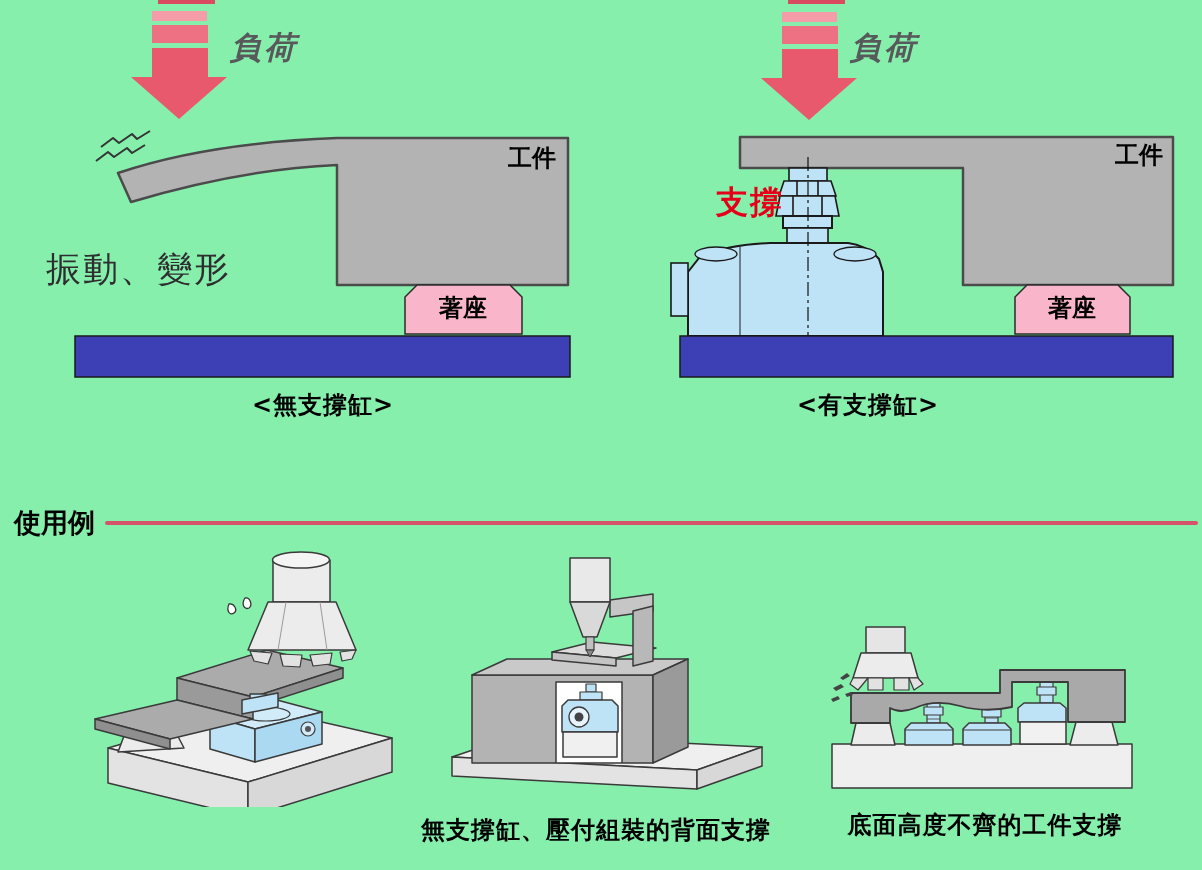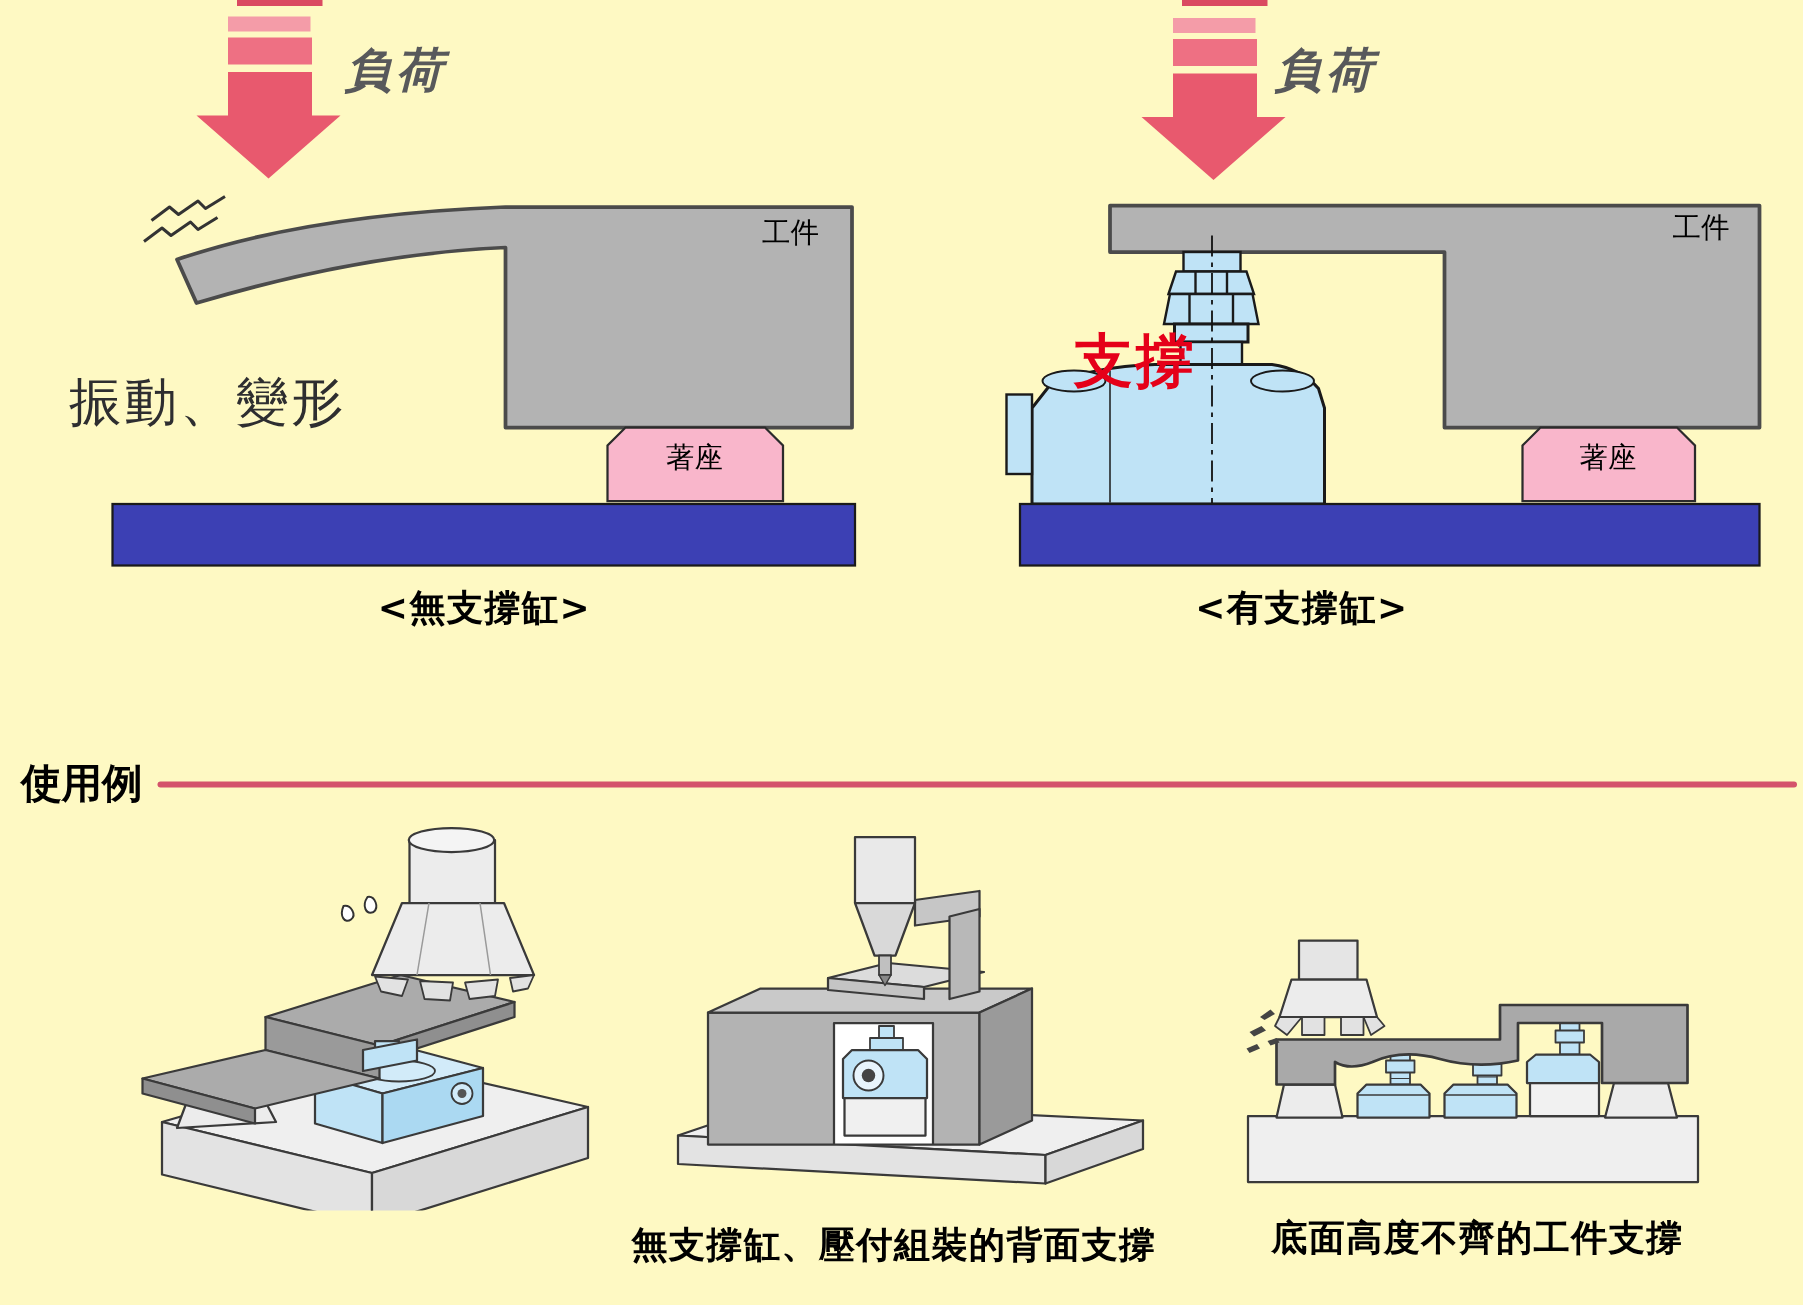--- a/index.html
+++ b/index.html
@@ -1,23 +1,23 @@
 <!DOCTYPE html>
 <html><head>
 <meta charset="utf-8">
 <style>
   html,body{margin:0;padding:0;background:#fff;}
-  .canvas{position:relative;width:1202px;height:870px;background:#fef9c3;
+  .canvas{position:relative;width:1202px;height:870px;background:#86efac;
           font-family:"DejaVu Sans",sans-serif;overflow:hidden;}
   .canvas svg{position:absolute;left:0;}
   .label{position:absolute;white-space:nowrap;line-height:1;color:#000;}
   .load-label{font-size:31px;font-weight:700;font-style:italic;color:#58595b;letter-spacing:3px;}
   .vibration-label{font-size:35px;font-weight:400;color:#2e2e30;letter-spacing:2px;margin-top:28px;}
-  .part-label{font-size:19px;font-weight:400;text-align:center;}
-  .support-label{font-size:39px;font-weight:700;color:#e50019;letter-spacing:2px;margin-top:36px;}
+  .part-label{font-size:24px;font-weight:700;text-align:center;}
+  .support-label{font-size:32px;font-weight:700;color:#e50019;letter-spacing:2px;}
   .caption{font-size:24px;font-weight:700;transform:translateX(-50%);letter-spacing:1px;}
   .section-title{font-size:27px;font-weight:700;text-align:center;}
   .example-caption{font-size:24px;font-weight:700;transform:translateX(-50%);letter-spacing:1px;}
   .divider{position:absolute;left:105px;top:521px;width:1093px;height:4px;
            background:#d4536b;border-radius:2px;}
 </style>
 </head>
 <body>
 
 <div class="canvas">

